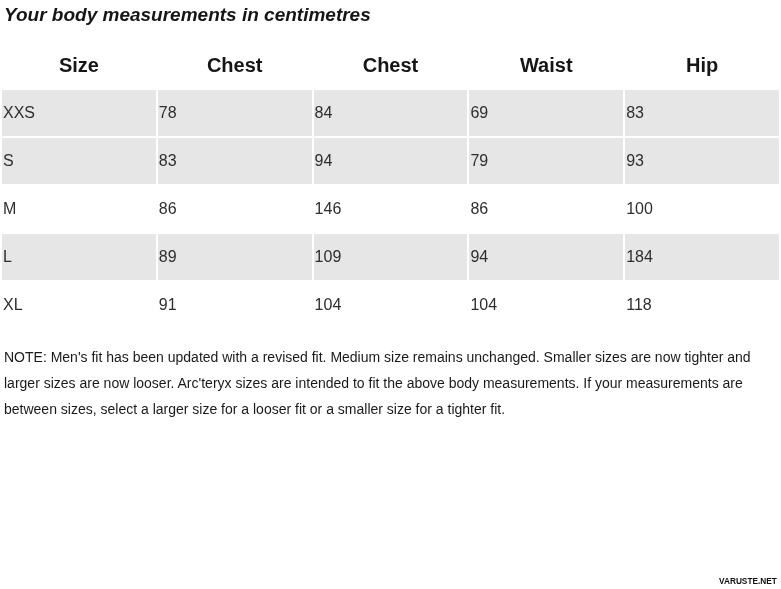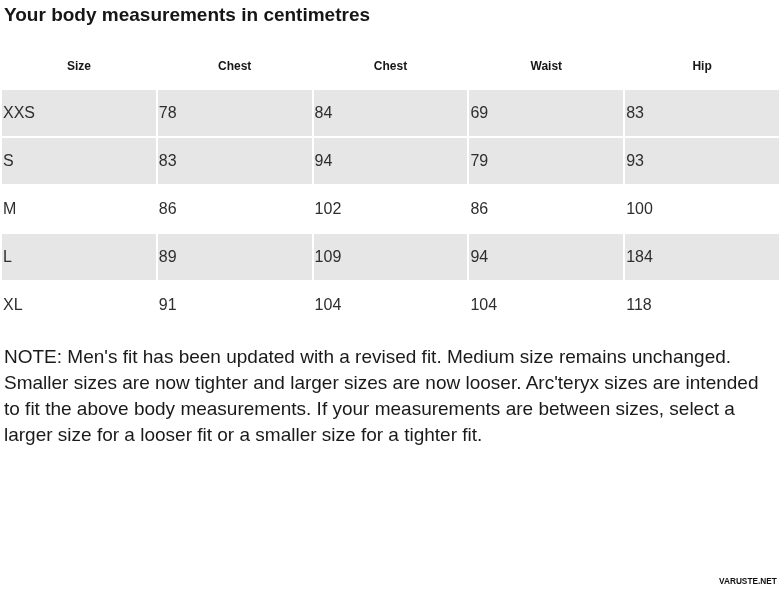--- a/index.html
+++ b/index.html
@@ -15,30 +15,31 @@
     font-family: "Liberation Sans", sans-serif;
     color: #1a1a1a;
   }
   .page-title {
     margin: 0;
     padding: 3px 0 0 4px;
     font-size: 19px;
     line-height: 23px;
     font-weight: 700;
     color: #161616;
+    font-style: italic;
   }
   table.size-table {
     width: 781px;
     margin-top: 15px;
     border-collapse: collapse;
     table-layout: fixed;
   }
   table.size-table th {
     height: 43px;
-    font-size: 12px;
+    font-size: 20px;
     font-weight: 700;
     text-align: center;
     vertical-align: middle;
     border: 2px solid #ffffff;
     color: #161616;
     background: #ffffff;
   }
   table.size-table td {
     height: 44px;
     font-size: 16px;
@@ -47,21 +48,21 @@
     border: 2px solid #ffffff;
     color: #2e2e2e;
     background: #ffffff;
   }
   table.size-table tr.shaded td {
     background: #e6e6e6;
   }
   .note-text {
     margin: 14px 0 0 0;
     padding: 0 8px 0 4px;
-    font-size: 19px;
+    font-size: 14px;
     line-height: 26px;
     color: #1a1a1a;
   }
   .watermark {
     position: absolute;
     right: 4px;
     bottom: 3px;
     font-size: 9px;
     font-weight: 700;
     letter-spacing: 0px;
@@ -98,21 +99,21 @@
       <tr class="shaded">
         <td>S</td>
         <td>83</td>
         <td>94</td>
         <td>79</td>
         <td>93</td>
       </tr>
       <tr>
         <td>M</td>
         <td>86</td>
-        <td>102</td>
+        <td>146</td>
         <td>86</td>
         <td>100</td>
       </tr>
       <tr class="shaded">
         <td>L</td>
         <td>89</td>
         <td>109</td>
         <td>94</td>
         <td>184</td>
       </tr>

